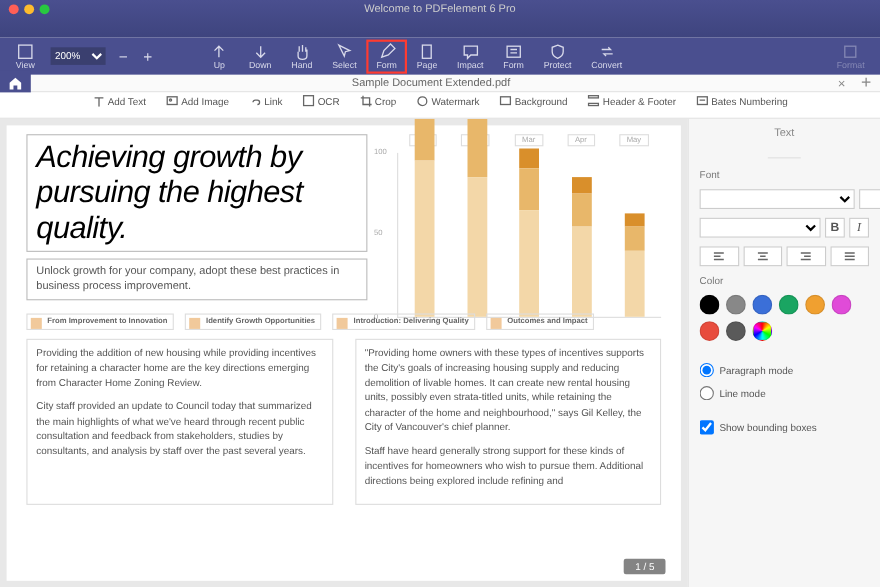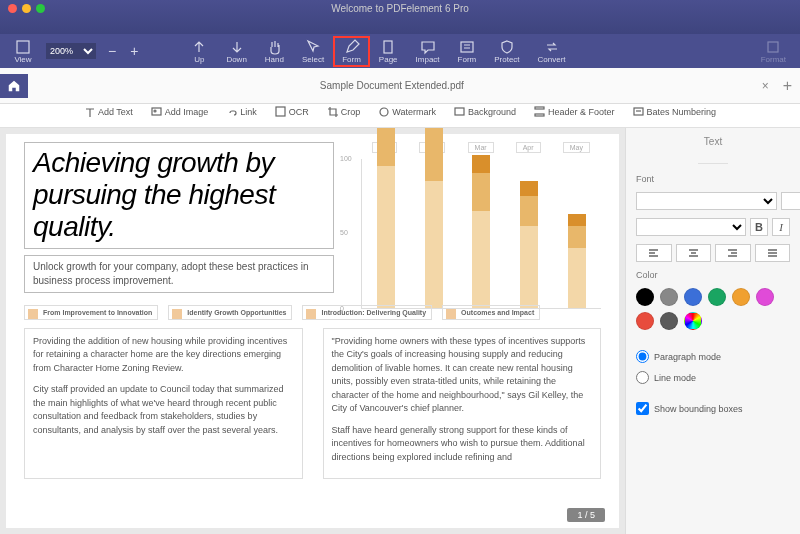--- a/index.html
+++ b/index.html
@@ -11,21 +11,21 @@
 .td-r { background: #ff5f57; }
 .td-y { background: #febc2e; }
 .td-g { background: #28c840; }
 .maintoolbar { height: 34px; background: #4a4f8f; display: flex; align-items: center; padding: 0 6px; gap: 2px; }
 .tbtn { display: flex; flex-direction: column; align-items: center; justify-content: center; color: #d8d9ea; font-size: 8px; padding: 2px 8px; cursor: pointer; min-width: 34px; }
 .tbtn svg { width: 16px; height: 16px; stroke: #d8d9ea; fill: none; stroke-width: 1.2; }
 .tbtn.active { outline: 2px solid #ff3b30; outline-offset: -1px; }
 .zoom-sel { background: #3a3f6f; color: #fff; border: none; font-size: 9px; height: 16px; width: 50px; margin: 0 4px; }
 .zoom-pm { color: #d8d9ea; font-size: 14px; padding: 0 6px; cursor: pointer; }
 .spacer { flex: 1; }
-.tabbar { height: 36px; background: #fafafa; border-bottom: 1px solid #ddd; display: flex; align-items: center; }
+.tabbar { height: 16px; background: #fafafa; border-bottom: 1px solid #ddd; display: flex; align-items: center; }
 .home-tab { width: 28px; height: 24px; background: #4a4f8f; display: flex; align-items: center; justify-content: center; }
 .home-tab svg { width: 14px; height: 14px; fill: #fff; }
 .doc-tab { flex: 1; text-align: center; font-size: 10px; color: #666; }
 .tab-close { padding: 0 6px; color: #888; font-size: 12px; cursor: pointer; }
 .tab-plus { padding: 0 8px; color: #888; font-size: 16px; cursor: pointer; }
 .subtoolbar { height: 24px; background: #fff; border-bottom: 1px solid #e0e0e0; display: flex; align-items: flex-start; justify-content: center; gap: 10px; font-size: 9px; color: #555; }
 .sbtn { display: flex; align-items: center; gap: 3px; cursor: pointer; padding: 2px 4px; }
 .sbtn svg { width: 11px; height: 11px; stroke: #666; fill: none; stroke-width: 1.2; }
 .content { flex: 1; display: flex; overflow: hidden; }
 .canvas { flex: 1; background: #e8e8e8; padding: 6px; overflow: hidden; position: relative; }

